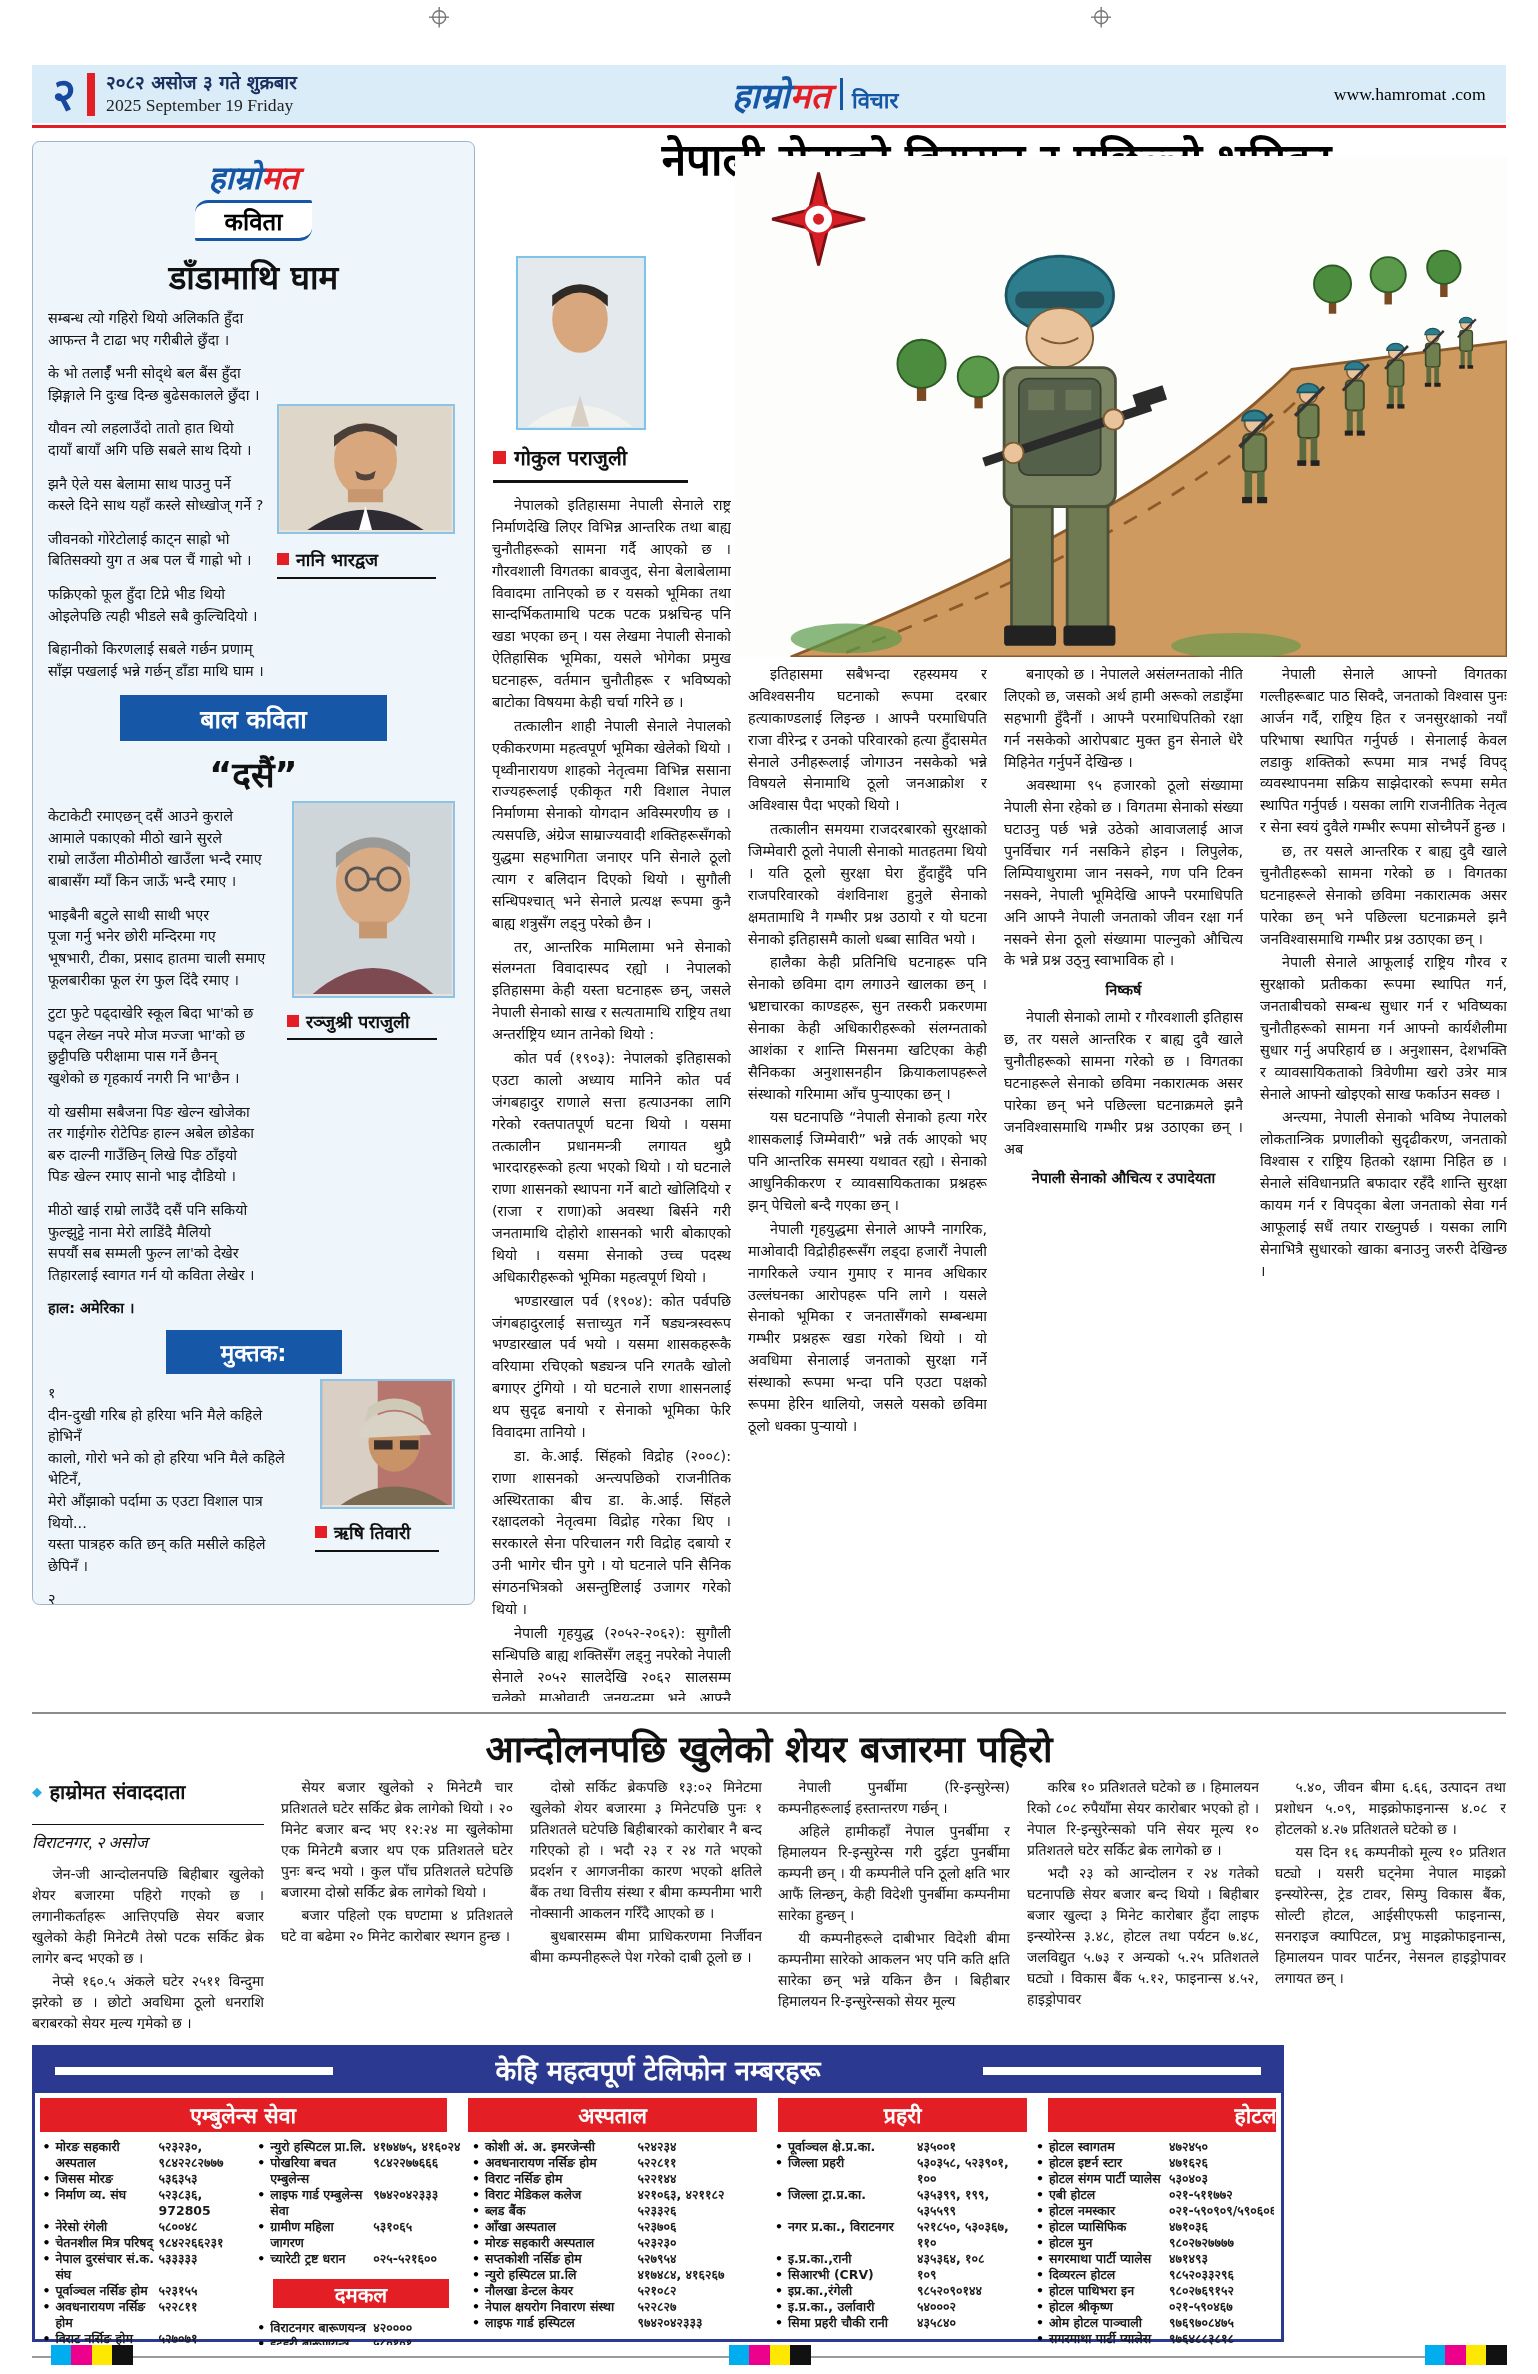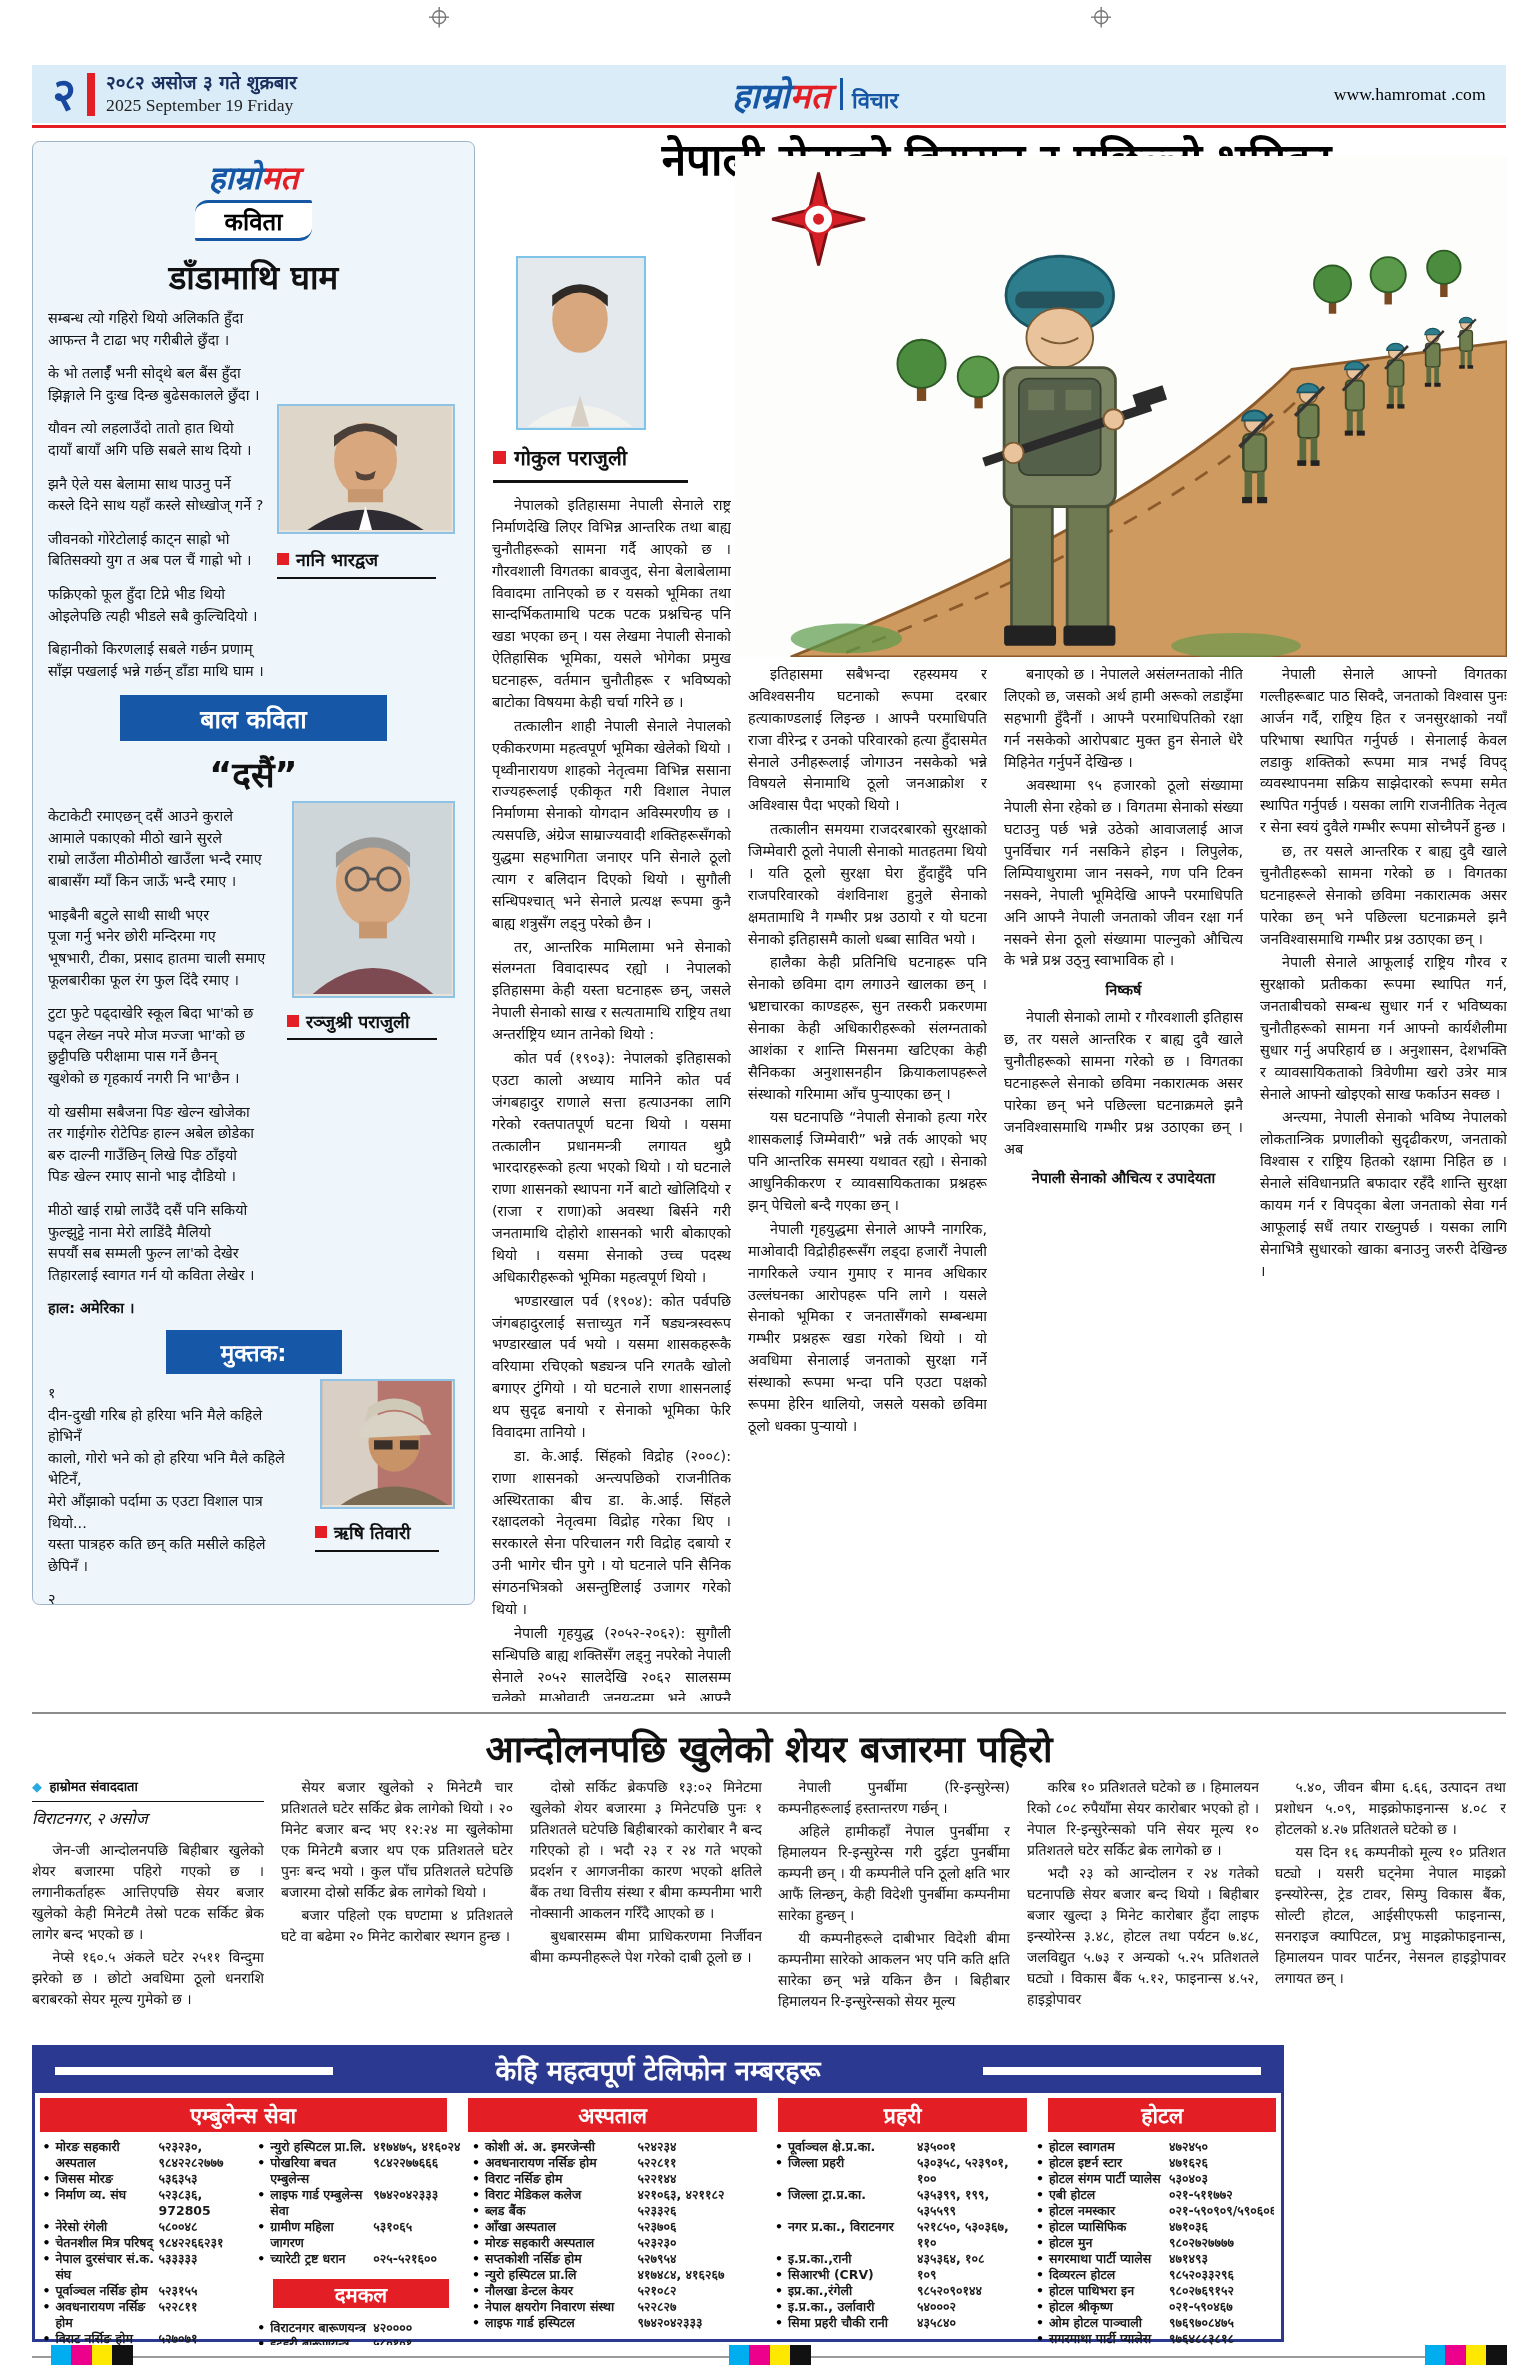--- a/index.html
+++ b/index.html
@@ -68,33 +68,33 @@
   .c2{left:748px;top:664px;width:239px;height:1039px;}
   .c3{left:1004px;top:664px;width:239px;height:1039px;}
   .c4{left:1260px;top:664px;width:247px;height:1039px;}
   .grayline{position:absolute;left:32px;height:1.9px;background:#8b8b8b;width:1474px;}
   
   .shead{position:absolute;left:32px;top:1722px;width:1474px;text-align:center;font-size:37px;font-weight:bold;}
   .scol{position:absolute;top:1777px;height:252px;font-size:14px;line-height:1.5;text-align:justify;overflow:hidden;}
   .scol p{margin:0 0 1.9px;text-indent:20.4px;}
   .s1{left:32px;width:232px;} .s2{left:281px;width:232px;} .s3{left:530px;width:232px;}
   .s4{left:778px;width:232px;} .s5{left:1027px;width:232px;} .s6{left:1275px;width:231px;}
-  .srep{font-size:13px;font-weight:bold;display:flex;align-items:center;gap:7.4px;border-bottom:1.9px solid #111;padding-bottom:4px;}
+  .srep{font-size:20px;font-weight:bold;display:flex;align-items:center;gap:7.4px;border-bottom:1.9px solid #111;padding-bottom:17px;}
   .srep::before{content:"\25C6";color:#29abe2;font-size:13px;}
   .sdate{font-size:16px;font-style:italic;margin:5.6px 0 9.3px;font-family:"Liberation Serif","DejaVu Serif",serif;}
   
   .ptable{position:absolute;left:32px;top:2045px;width:1252px;height:297px;border:3.7px solid #2b3990;
           box-sizing:border-box;background:#fff;}
   .pt-title{position:relative;background:#2b3990;color:#fff;font-size:27px;font-weight:bold;
             text-align:center;height:45px;line-height:45px;}
   .pt-title::before,.pt-title::after{content:"";position:absolute;top:18.6px;height:8.3px;width:278px;background:#fff;}
   .pt-title::before{left:20.4px;} .pt-title::after{right:20.4px;}
   .pt-heads{display:flex;gap:21px;margin:4.6px 4.6px 2.8px;}
   .pt-h{background:#e31e25;color:#fff;font-weight:bold;font-size:21.3px;text-align:center;padding:2.8px 0;}
-  .pt-h.amb{width:501px;} .pt-h.hos{width:356px;} .pt-h.pol{width:306px;} .pt-h.hot{width:281px;}
+  .pt-h.amb{width:501px;} .pt-h.hos{width:356px;} .pt-h.pol{width:306px;} .pt-h.hot{width:281px;text-align:right;}
   .pt-cols{display:flex;gap:7.4px;padding:3.7px 7.4px 0;}
   .pt-col{overflow:hidden;height:206px;}
   .ca{width:247px;} .cb{width:247px;} .cc{width:352px;} .cd{width:302px;} .ce{width:283px;}
   .entry{display:flex;font-size:12.5px;line-height:16px;color:#1b1b1b;font-weight:600;}
   .entry .bu{width:13px;color:#000;}
   .entry .en{flex:1;padding-right:3.7px;}
   .entry .eno{width:44%;}
   .fireband{background:#e31e25;color:#fff;font-weight:bold;font-size:20.4px;text-align:center;width:176px;
             margin:12px auto;padding:0.9px 0;}
   

